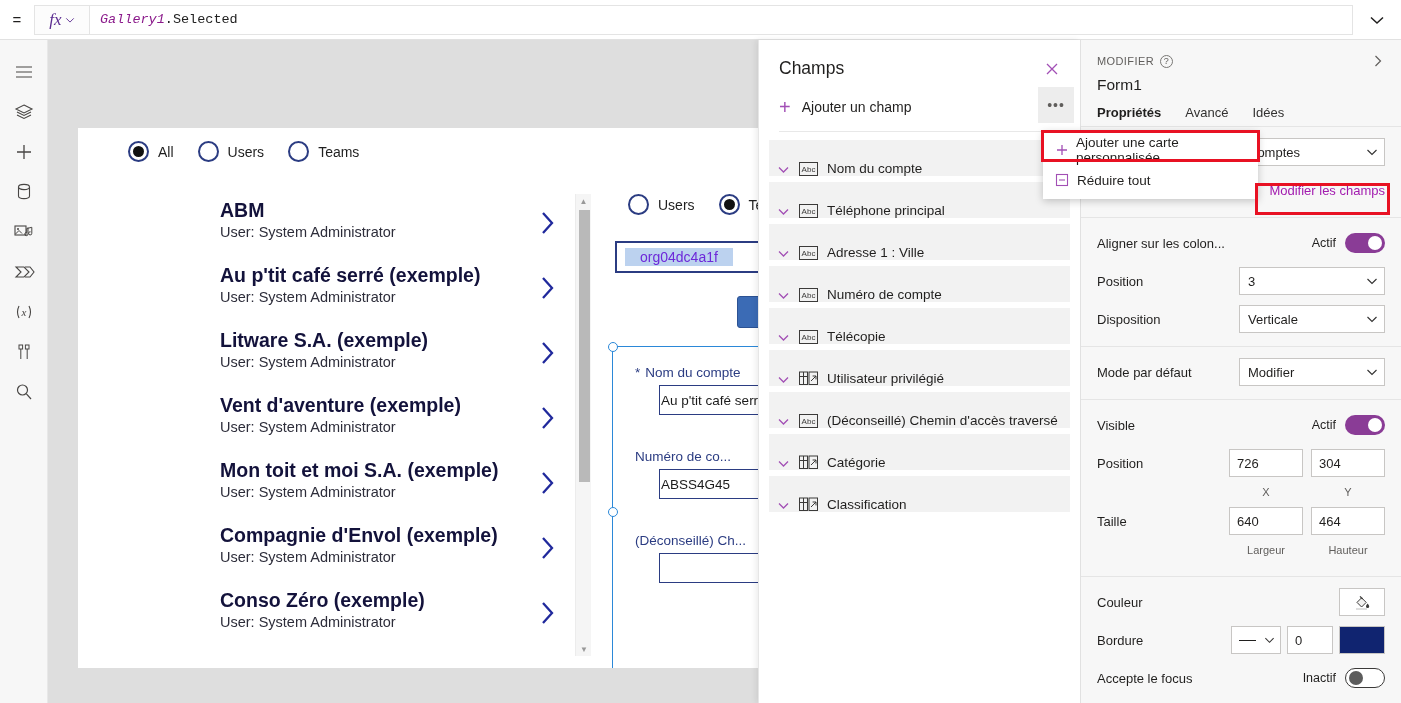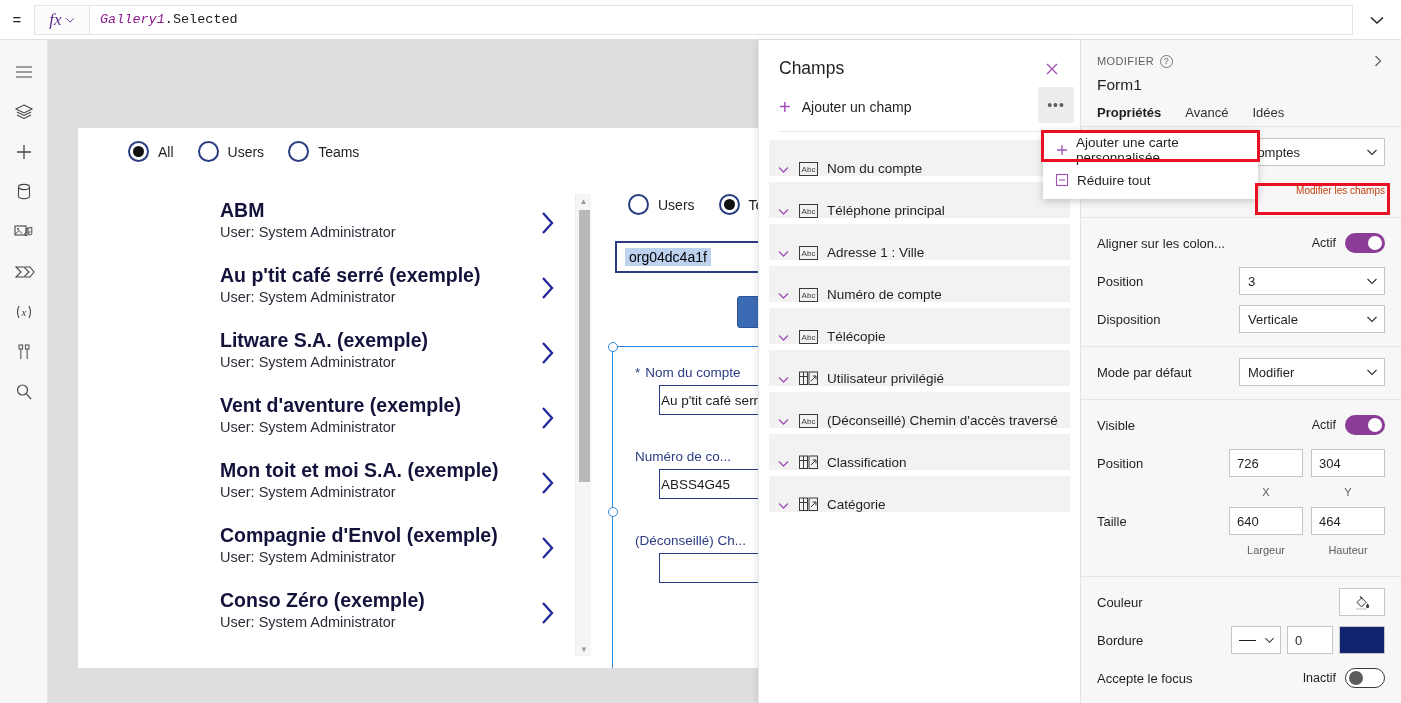--- a/index.html
+++ b/index.html
@@ -180,22 +180,22 @@
   }
   .detail-input {
     position: absolute; left: 7px; top: 47px;
     width: 300px; height: 32px;
     border: 2px solid #2b3c82;
     background: #fff;
     display: flex; align-items: center;
     padding: 0 8px;
   }
   .detail-input .sel-text {
-    background: #bcd2ef; color: #000000;
-    font-size: 14px; padding: 1px 4px;
+    background: #bcd2ef; color: #6d28d9;
+    font-size: 14px; padding: 1px 15px;
   }
   .patch-btn {
     position: absolute; left: 129px; top: 102px;
     height: 32px; min-width: 88px;
     background: #3b6bb5;
     border: 1px solid #2c5293;
     border-radius: 3px;
     color: #fff; font-size: 15px; font-weight: bold;
     display: flex; align-items: center; justify-content: center;
     padding: 0 14px;
@@ -345,21 +345,21 @@
   .plabel { font-size: 13px; color: #201f1e; white-space: nowrap; }
   .pdd {
     position: relative;
     width: 146px; height: 28px;
     border: 1px solid #c8c6c4; background: #fff;
     display: flex; align-items: center; padding: 0 22px 0 8px;
     font-size: 13px; color: #201f1e;
     overflow: hidden; white-space: nowrap;
   }
   .pdd .chev { position: absolute; right: 6px; top: 50%; transform: translateY(-50%); }
-  .plink { font-size: 10px; color: #c2410c; }
+  .plink { font-size: 13px; color: #a21caf; }
   .toggle-wrap { display: flex; align-items: center; gap: 9px; }
   .toggle-state { font-size: 12.5px; color: #201f1e; }
   .toggle {
     width: 40px; height: 20px; border-radius: 10px;
     background: #8a3c96; position: relative;
   }
   .toggle .knob {
     position: absolute; top: 3px; right: 3px;
     width: 14px; height: 14px; border-radius: 50%;
     background: #fff;
@@ -751,39 +751,39 @@
           </span>
         <span class="ficon">
             <svg width="19" height="15" viewBox="0 0 19 15">
               <rect x="0.5" y="1" width="8" height="12.5" fill="none" stroke="#3b3a39" stroke-width="1"></rect>
               <path d="M0.5 5.5h8" stroke="#3b3a39" stroke-width="1"></path>
               <path d="M4.5 1v12.5" stroke="#3b3a39" stroke-width="1"></path>
               <rect x="10" y="1" width="8.5" height="12.5" fill="none" stroke="#3b3a39" stroke-width="1"></rect>
               <path d="M12 10 L17 5 M17 5h-3.4 M17 5v3.4" stroke="#3b3a39" stroke-width="1" fill="none"></path>
             </svg>
           </span>
-        <span class="fname">Classification</span>
+        <span class="fname">Catégorie</span>
       </div>
 
       <div class="field-item">
         <span class="chev-d">
             <svg width="13" height="13" viewBox="0 0 13 13">
               <path d="M2 4.5 L6.5 9 L11 4.5" fill="none" stroke="#a24fb5" stroke-width="1.3"></path>
             </svg>
           </span>
         <span class="ficon">
             <svg width="19" height="15" viewBox="0 0 19 15">
               <rect x="0.5" y="1" width="8" height="12.5" fill="none" stroke="#3b3a39" stroke-width="1"></rect>
               <path d="M0.5 5.5h8" stroke="#3b3a39" stroke-width="1"></path>
               <path d="M4.5 1v12.5" stroke="#3b3a39" stroke-width="1"></path>
               <rect x="10" y="1" width="8.5" height="12.5" fill="none" stroke="#3b3a39" stroke-width="1"></rect>
               <path d="M12 10 L17 5 M17 5h-3.4 M17 5v3.4" stroke="#3b3a39" stroke-width="1" fill="none"></path>
             </svg>
           </span>
-        <span class="fname">Catégorie</span>
+        <span class="fname">Classification</span>
       </div>
 
     </div>
   </div>
 
   <div class="props">
     <div class="props-top">
       <div class="props-kicker">
         <span class="left">
           <span>MODIFIER</span>

